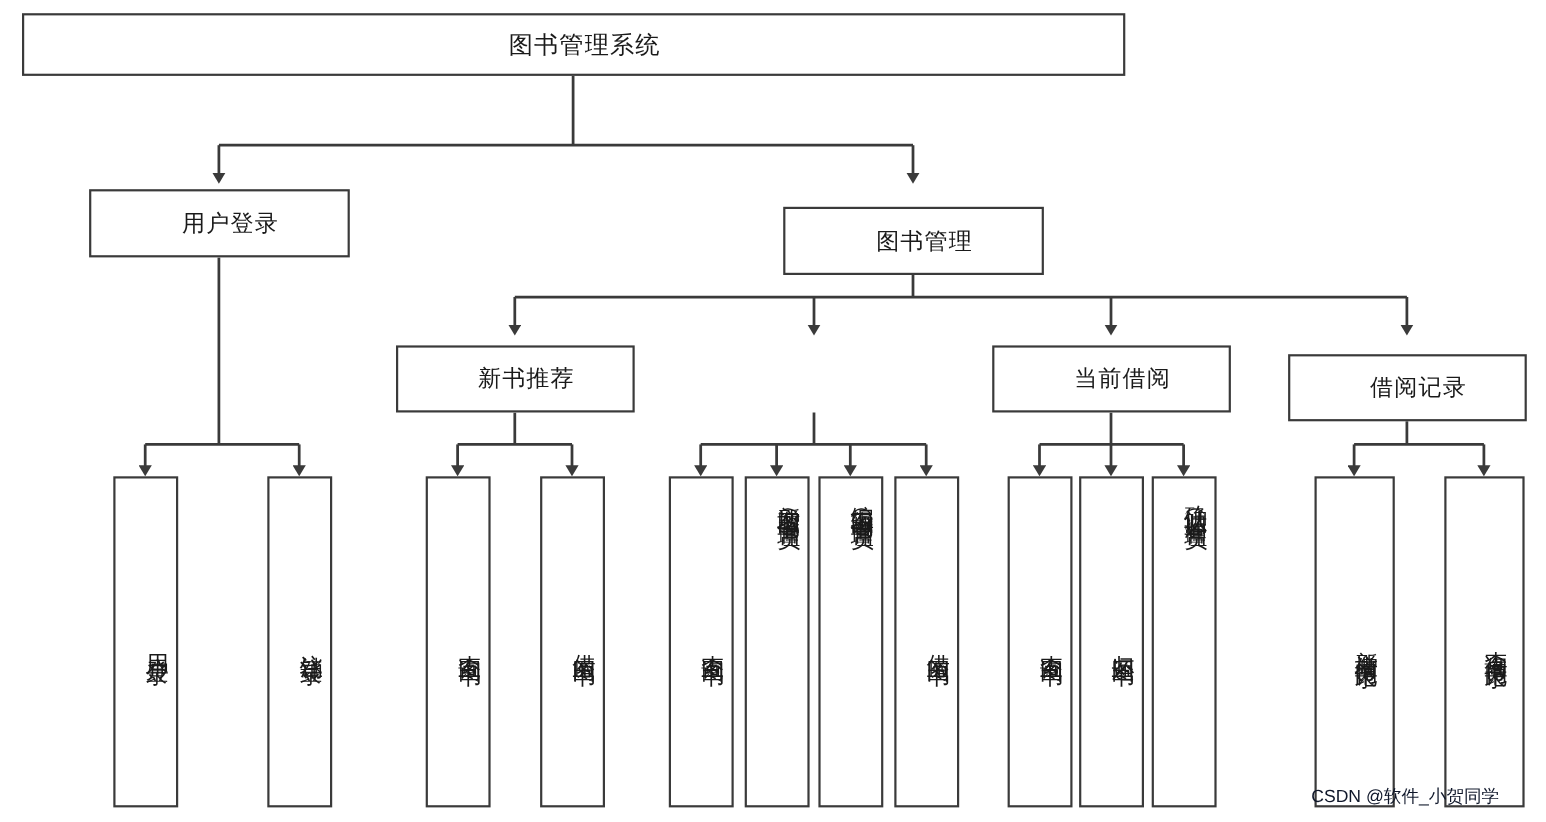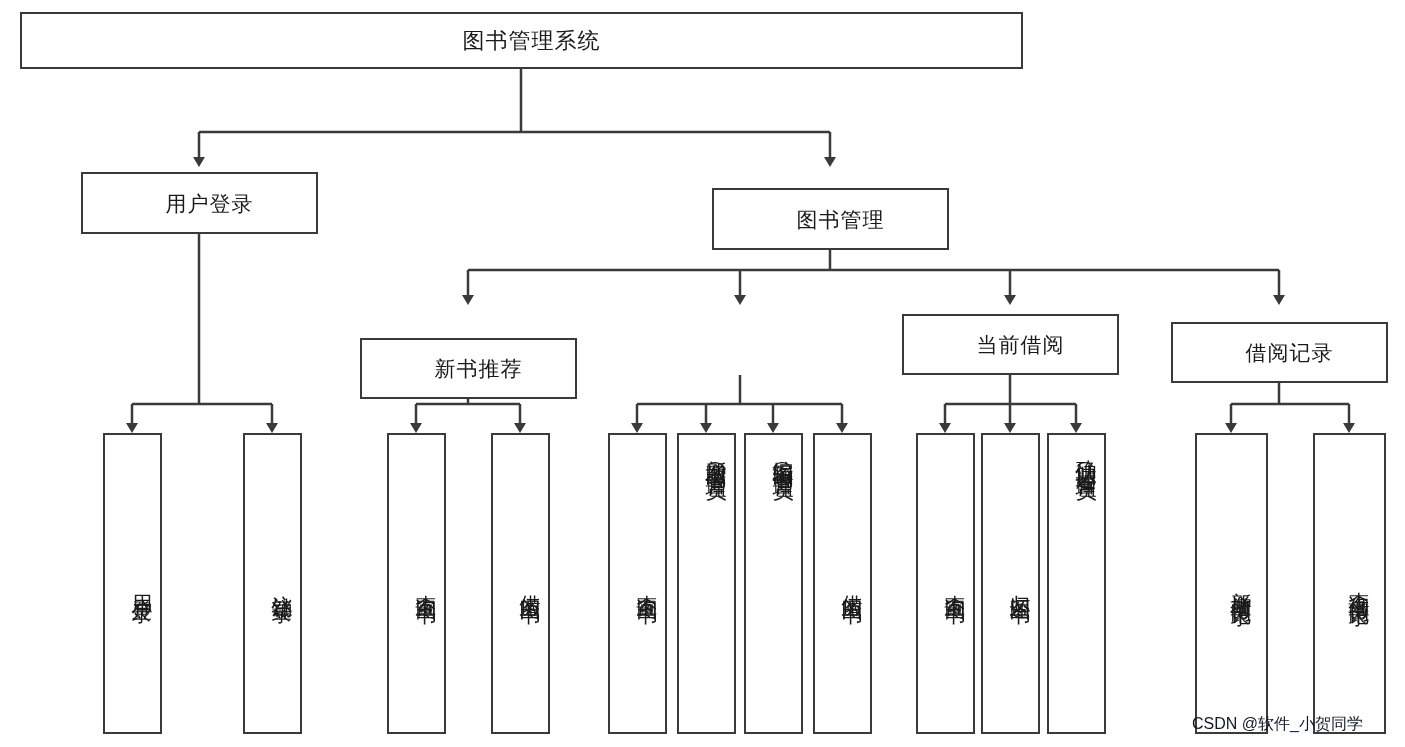--- a/index.html
+++ b/index.html
@@ -140,21 +140,21 @@
     <span class="lbl">图书管理系统</span>
   </div>
 
   <div class="node h" style="left:81px; top:172px; width:237px; height:62px;">
     <span class="lbl">用户登录</span>
   </div>
   <div class="node h" style="left:712px; top:172px; width:237px; height:62px;margin-top:16px;">
     <span class="lbl">图书管理</span>
   </div>
 
-  <div class="node h" style="left:360px; top:314px; width:217px; height:61px;margin-top:24px;">
+  <div class="node h" style="left:360px; top:314px; width:217px; height:61px;">
     <span class="lbl">新书推荐</span>
   </div>
   <div class="node h" style="left:902px; top:314px; width:217px; height:61px;justify-content:center;">
     <span class="lbl">当前借阅</span>
   </div>
   <div class="node h" style="left:1171px; top:322px; width:217px; height:61px;">
     <span class="lbl">借阅记录</span>
   </div>
 
   <div class="node v mid" style="left:103px; top:433px; width:59px; height:301px;">

